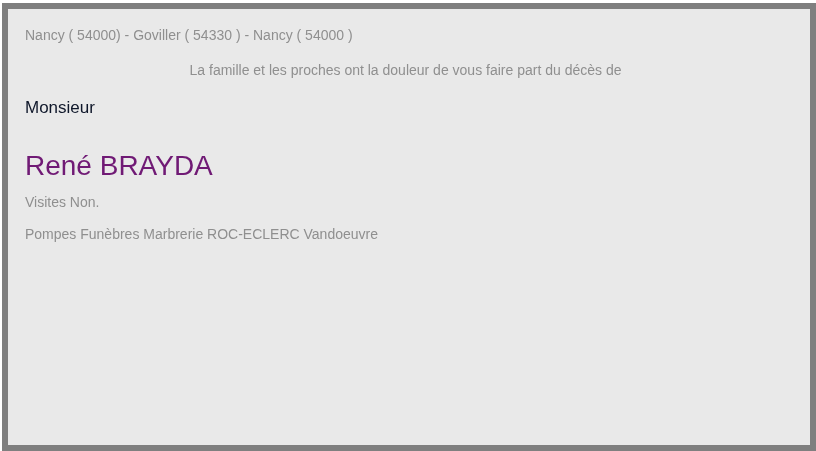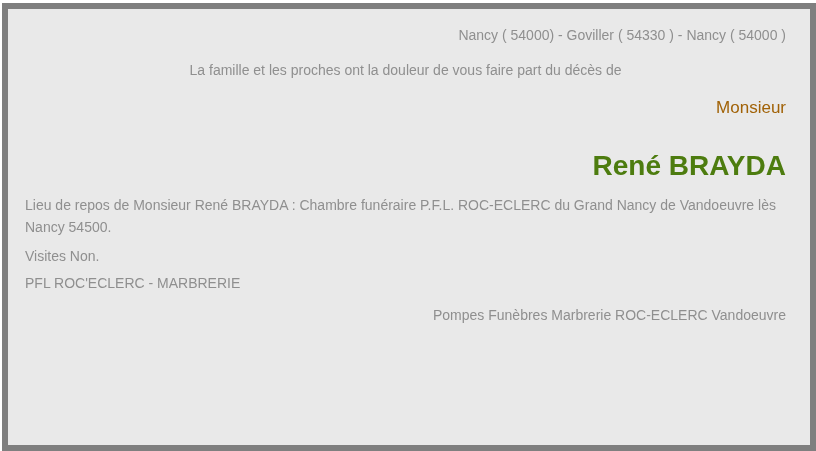--- a/index.html
+++ b/index.html
@@ -21,39 +21,37 @@
     border: 6px solid #7f7f7f;
     background: #e9e9e9;
     color: #8f8f8f;
     font-size: 14px;
     padding: 0 24px 0 17px;
   }
   .notice-panel p {
     margin: 0;
     line-height: 20px;
   }
-  .center { text-align: right; }
+  .center { text-align: left; }
 
   .locations      { margin-top: 16px !important; }
   .intro          { margin-top: 15px !important; text-align: center; }
-  .civility       { margin-top: 16px !important; font-size: 17px; line-height: 24px !important; color: #a16207; }
-  .deceased-name  { margin-top: 28px !important; font-size: 28px; line-height: 36px !important; font-weight: bold; color: #4d7c0f; }
+  .civility       { margin-top: 16px !important; font-size: 17px; line-height: 24px !important; color: #0f172a; }
+  .deceased-name  { margin-top: 28px !important; font-size: 28px; line-height: 36px !important; font-weight: normal; color: #701a75; }
   .relationship   { margin-top: 15px !important; }
   .death-details  { margin-top: 11px !important; }
   .repose-details { margin-top: 10px !important; line-height: 22px !important; }
   .visits         { margin-top: 8px  !important; }
   .closing-note   { margin-top: 11px !important; }
   .funeral-home   { margin-top: 7px  !important; }
   .funeral-service{ margin-top: 12px !important; }
 </style>
 </head>
 <body>
 
 <div class="notice-panel">
   <p class="locations center">Nancy ( 54000) - Goviller ( 54330 ) - Nancy ( 54000 )</p>
   <p class="intro">La famille et les proches ont la douleur de vous faire part du décès de</p>
   <p class="civility center">Monsieur</p>
   <p class="deceased-name center">René BRAYDA</p>
-  <p class="repose-details">Lieu de repos de Monsieur René BRAYDA : Chambre funéraire P.F.L. ROC-ECLERC du Grand Nancy de Vandoeuvre lès Nancy 54500.</p>
   <p class="visits">Visites Non.</p>
-  <p class="funeral-home">PFL ROC'ECLERC - MARBRERIE</p>
   <p class="funeral-service center">Pompes Funèbres Marbrerie ROC-ECLERC Vandoeuvre</p>
 </div>
 
 </body></html>

